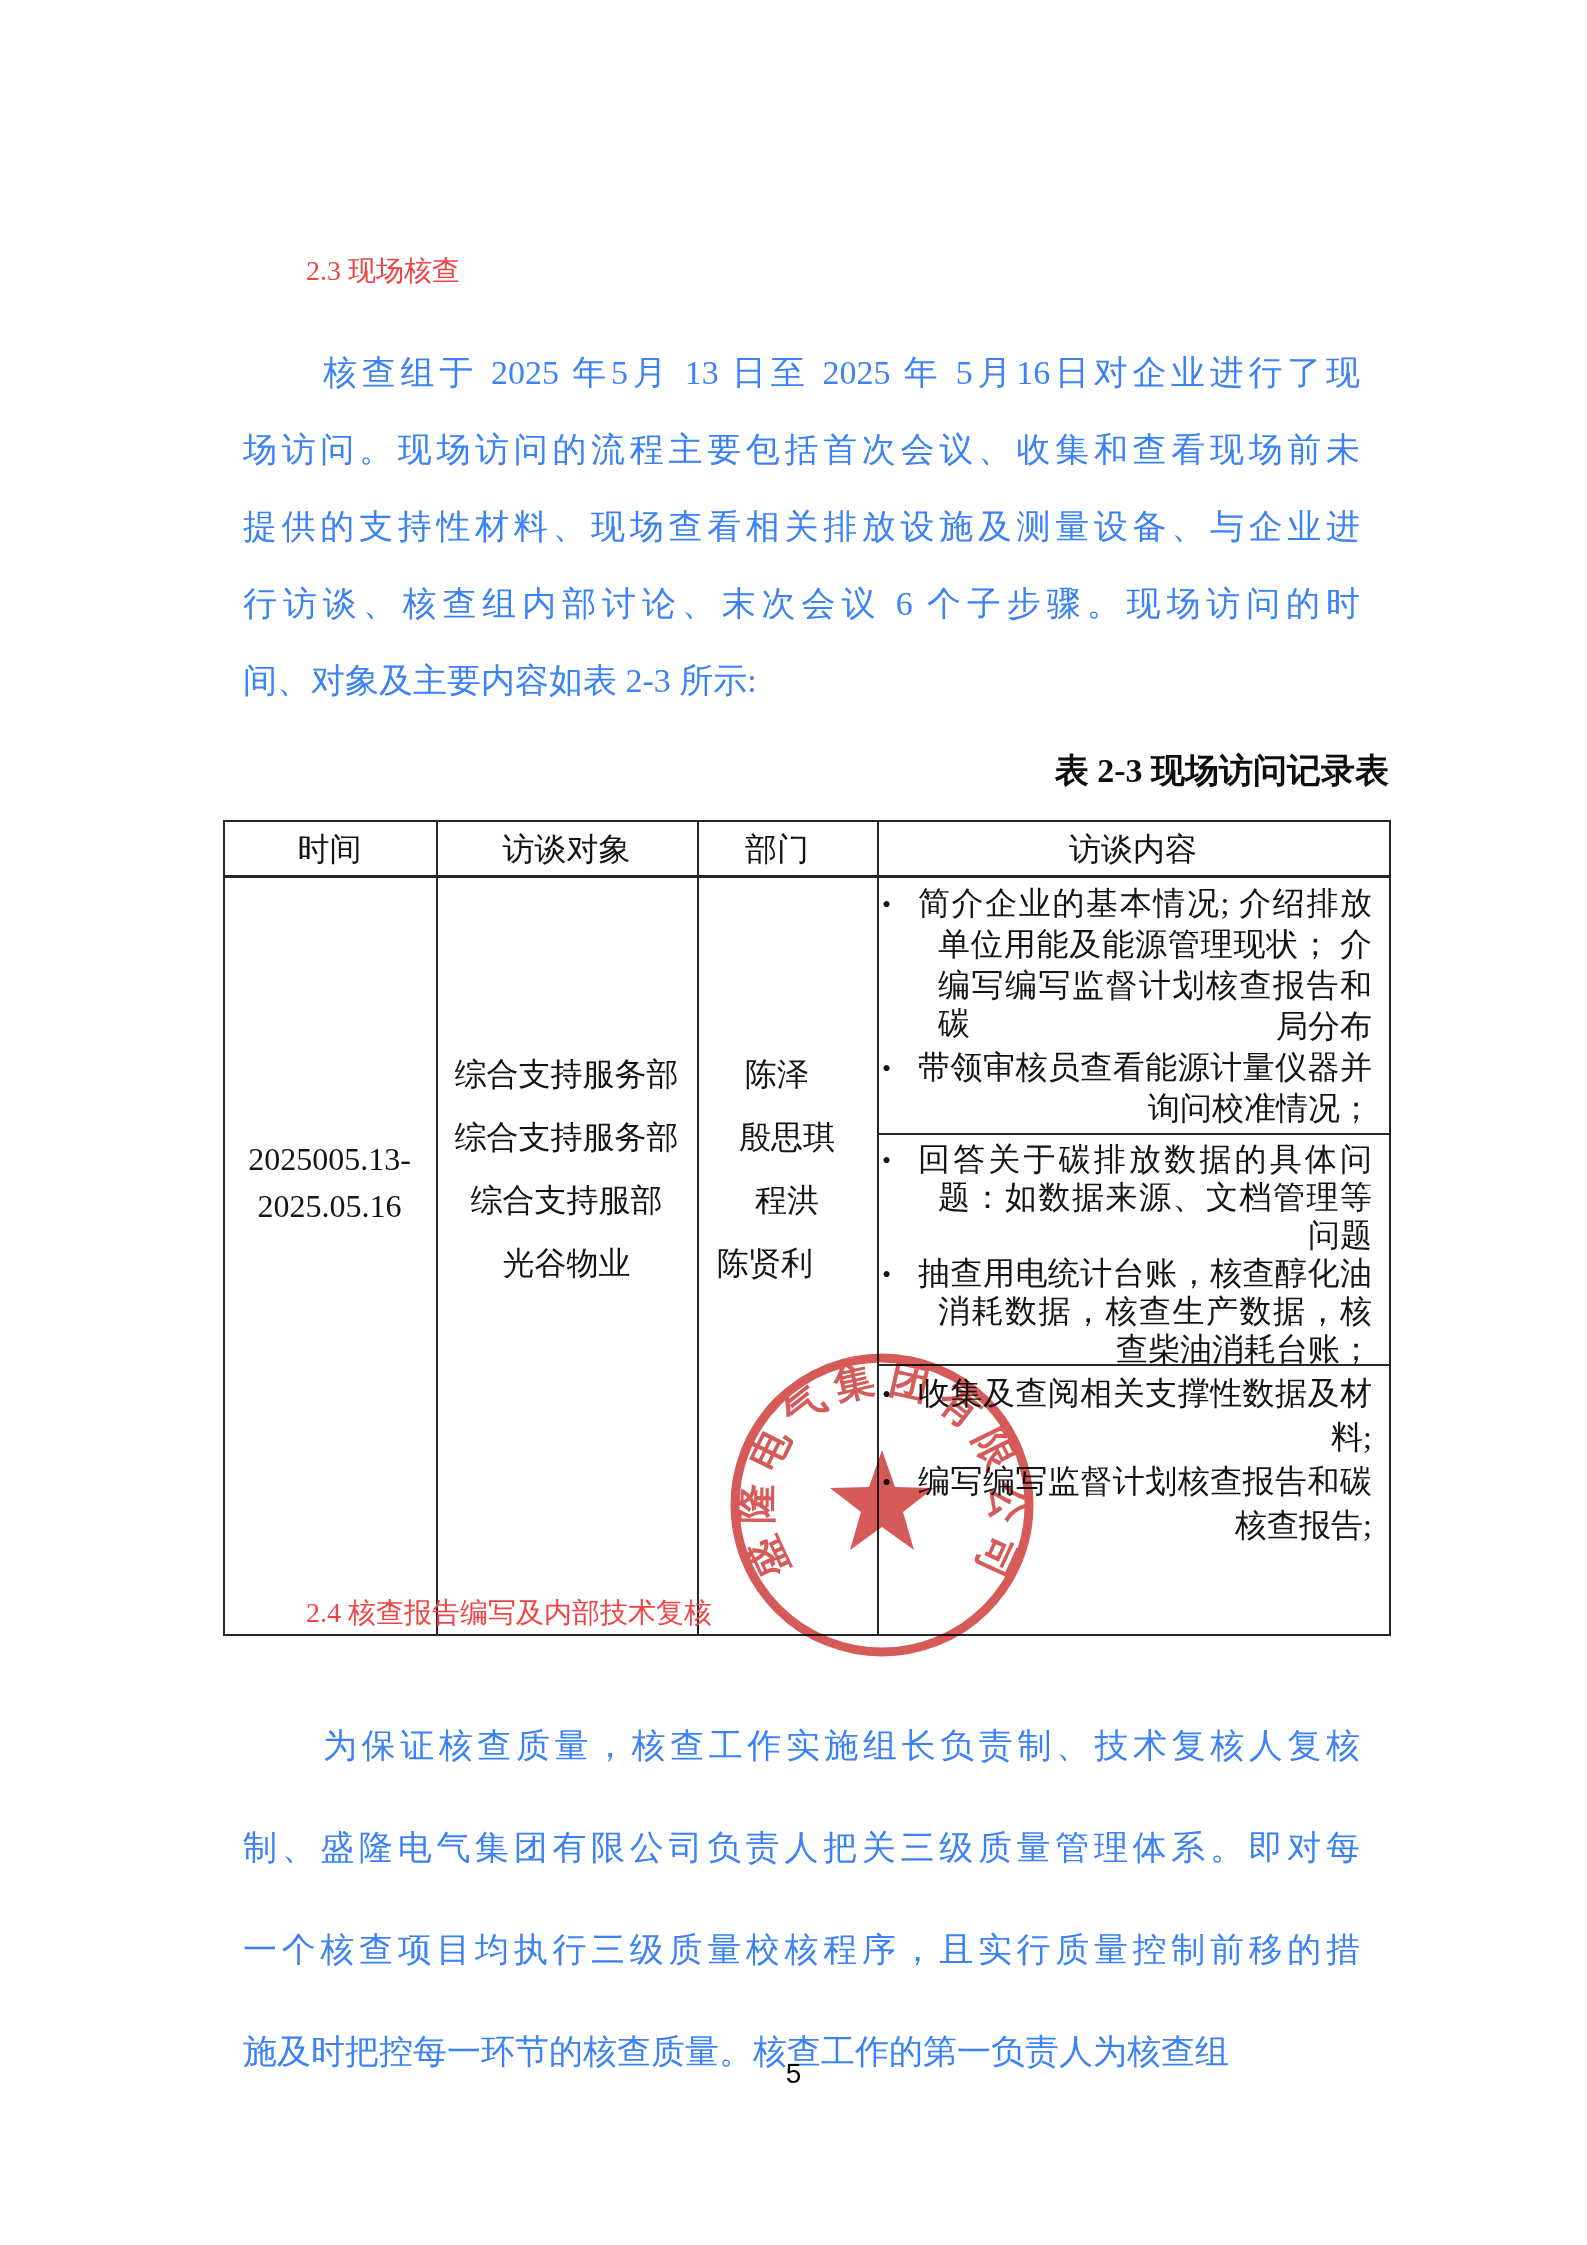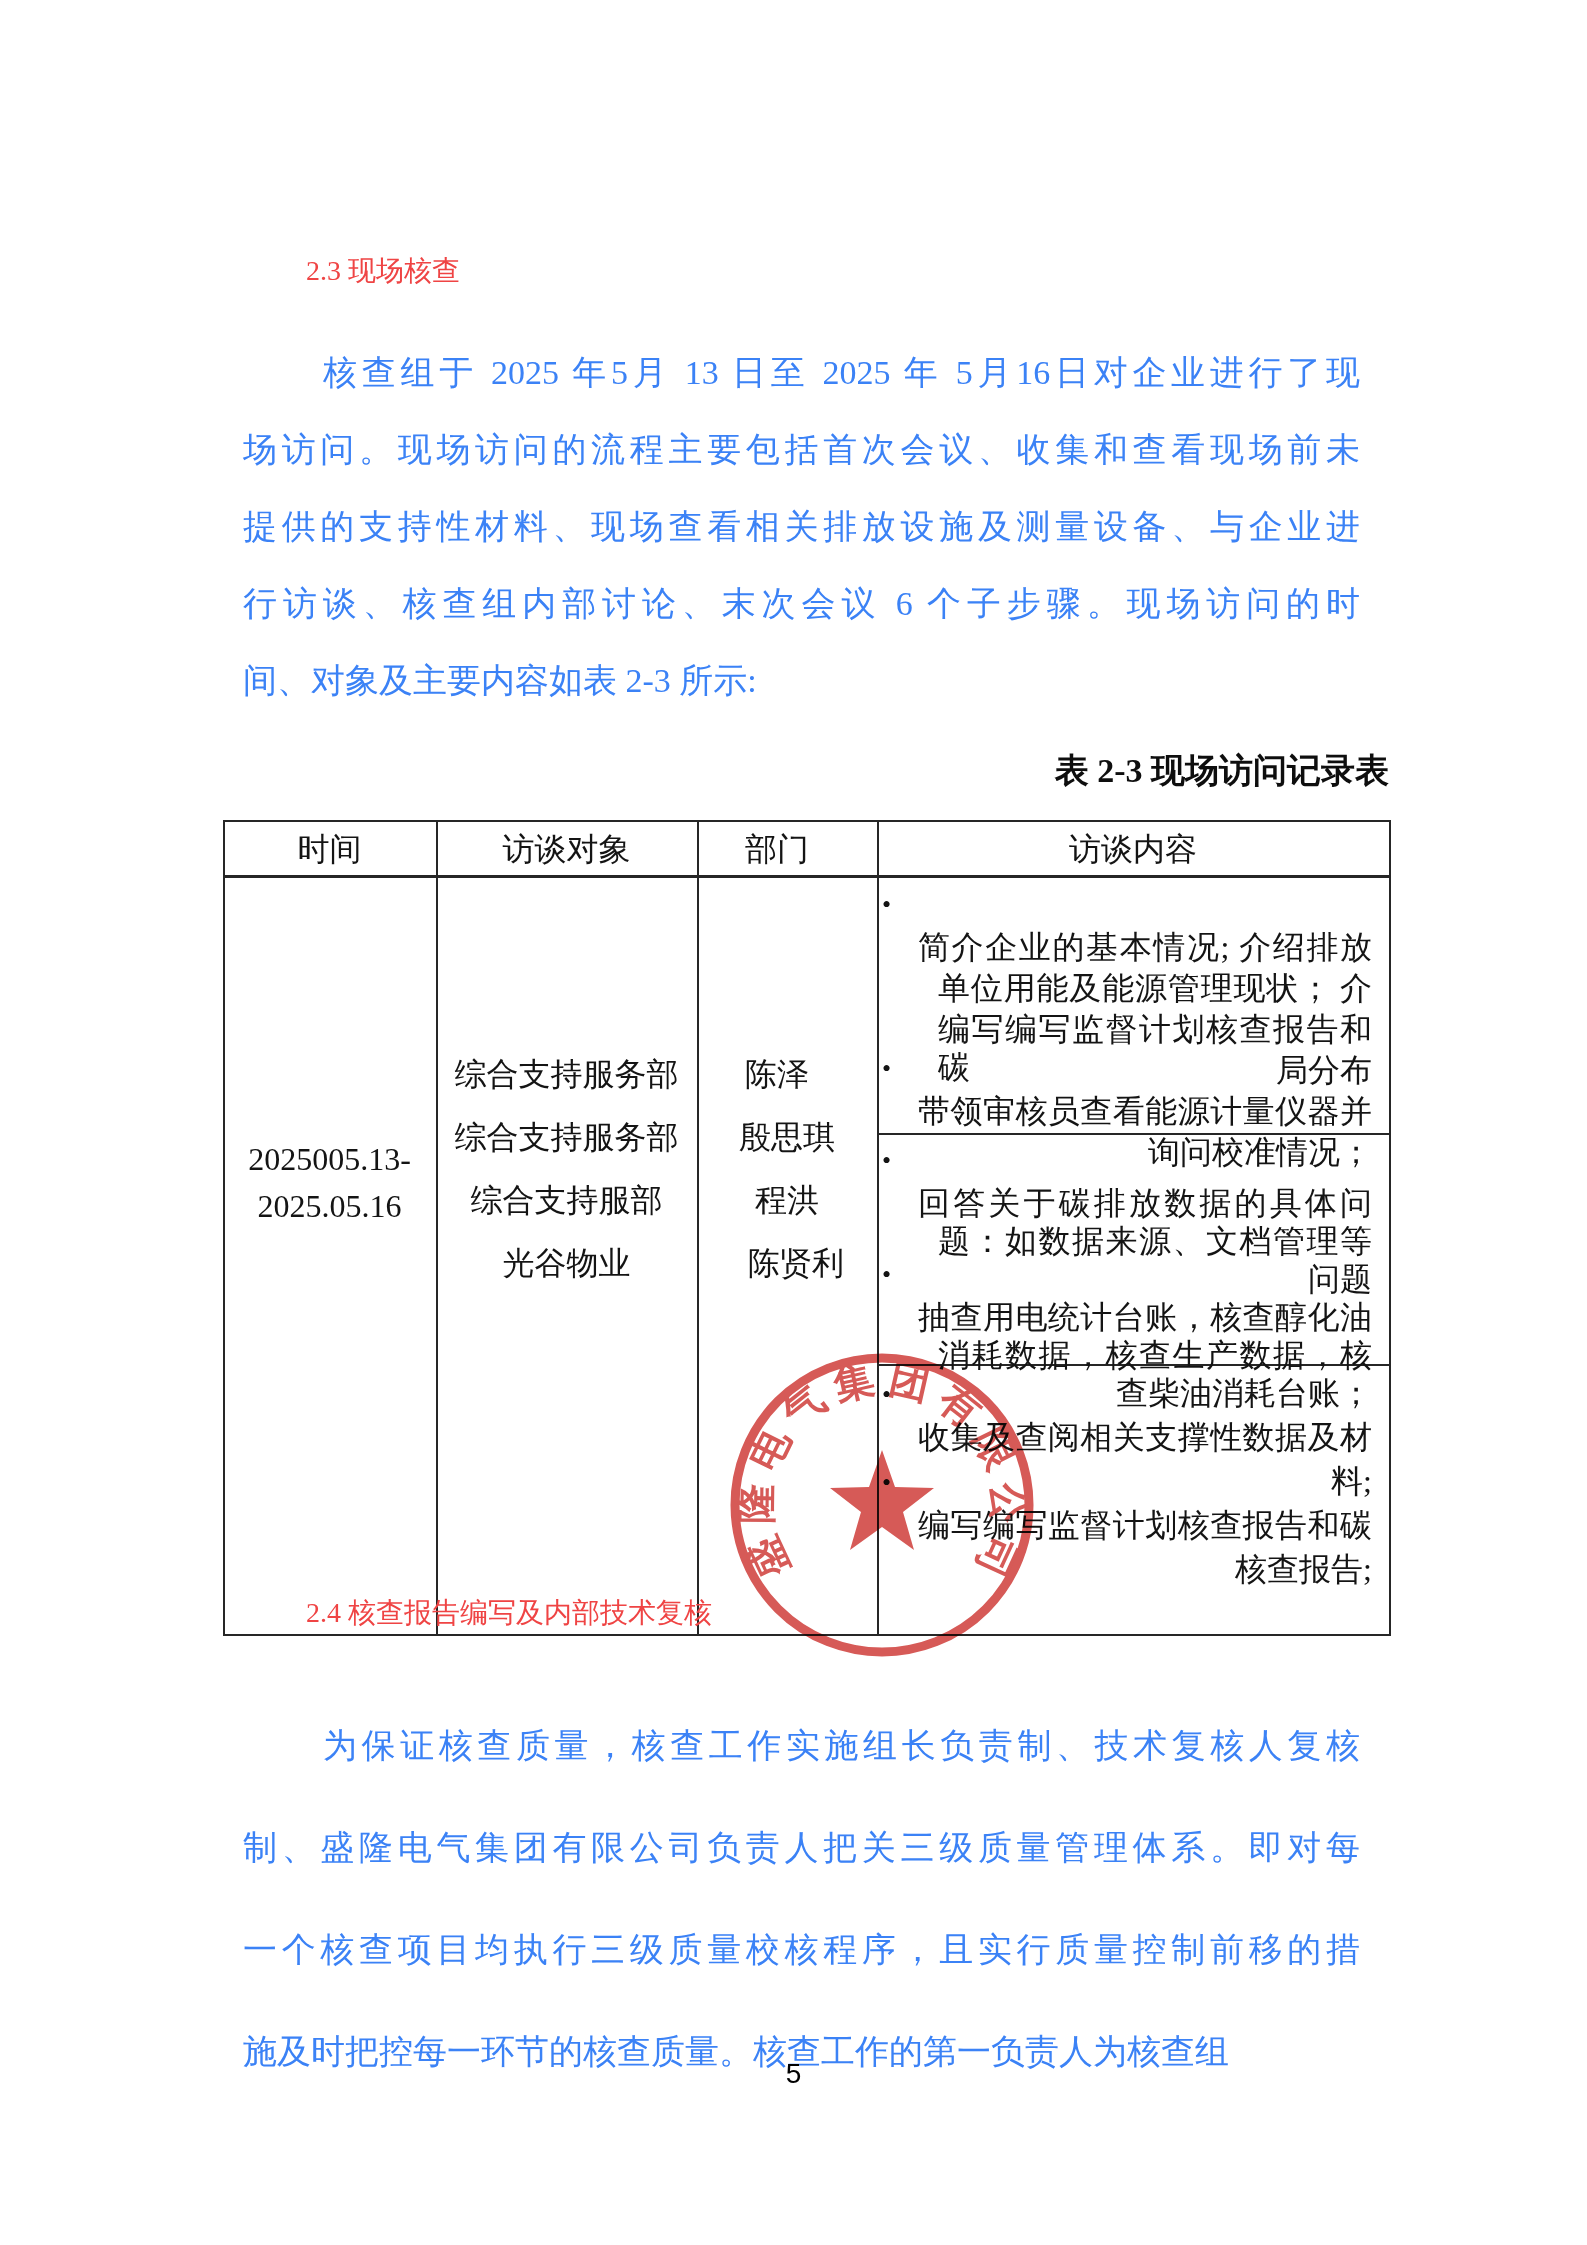--- a/index.html
+++ b/index.html
@@ -16,21 +16,21 @@
   .pline.first{text-indent:80px;}
   .pline.endline{text-align:left;text-align-last:auto;}
   .tbl-title{position:absolute;left:223px;width:1166px;text-align:right;font-weight:bold;font-size:34px;}
   .vline{position:absolute;width:2px;background:#262626;}
   .hline{position:absolute;height:2px;background:#262626;}
   .hline.thick{height:3px;}
   .cc{position:absolute;text-align:center;font-size:32px;line-height:38px;color:#141414;}
   .cl{
     position:absolute;left:877px;width:512px;box-sizing:border-box;
     padding:0 17px 0 61px;font-size:32px;line-height:38px;
-    text-align:justify;text-align-last:justify;color:#141414;margin-top:44px;
+    text-align:justify;text-align-last:justify;color:#141414;
   }
   .cl.bfirst{padding-left:41px;}
   .cl.endline{text-align:right;text-align-last:auto;}
   .blt{position:absolute;left:882px;font-size:26px;line-height:30px;color:#141414;}
   .pagenum{position:absolute;left:0;width:1587px;text-align:center;font-size:28px;
     font-family:"Liberation Sans","DejaVu Sans",sans-serif;color:#000;}
   #stamp{position:absolute;left:718px;top:1342px;width:340px;height:340px;
     opacity:.82;mix-blend-mode:multiply;}
 </style>
 </head>
@@ -68,21 +68,21 @@
   <div class="cc" style="left:223px;top:1187px;width:213px">2025.05.16</div>
 
   <div class="cc" style="left:436px;top:1055px;width:261px">综合支持服务部</div>
   <div class="cc" style="left:436px;top:1118px;width:261px">综合支持服务部</div>
   <div class="cc" style="left:436px;top:1181px;width:261px">综合支持服部</div>
   <div class="cc" style="left:436px;top:1244px;width:261px">光谷物业</div>
 
   <div class="cc" style="left:697px;top:1055px;width:160px">陈泽</div>
   <div class="cc" style="left:697px;top:1118px;width:180px">殷思琪</div>
   <div class="cc" style="left:697px;top:1181px;width:180px">程洪</div>
-  <div class="cc" style="left:706px;top:1244px;width:180px">陈贤利</div>
+  <div class="cc" style="left:675px;top:1244px;width:180px">陈贤利</div>
 
   <span class="blt" style="top:890px">•</span>
   <div class="cl bfirst" style="top:884px">简介企业的基本情况; 介绍排放</div>
   <div class="cl" style="top:925px">单位用能及能源管理现状； 介</div>
   <div class="cl" style="top:966px">编写编写监督计划核查报告和碳</div>
   <div class="cl endline" style="top:1007px">局分布</div>
   <span class="blt" style="top:1054px">•</span>
   <div class="cl bfirst" style="top:1048px">带领审核员查看能源计量仪器并</div>
   <div class="cl endline" style="top:1089px">询问校准情况；</div>
 

